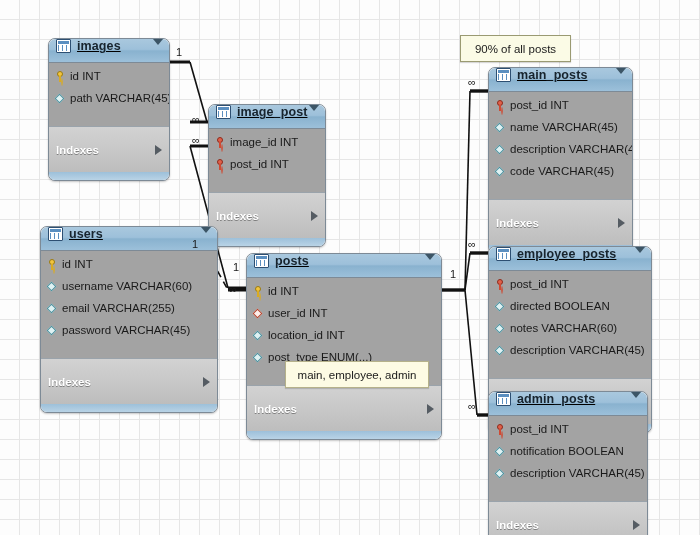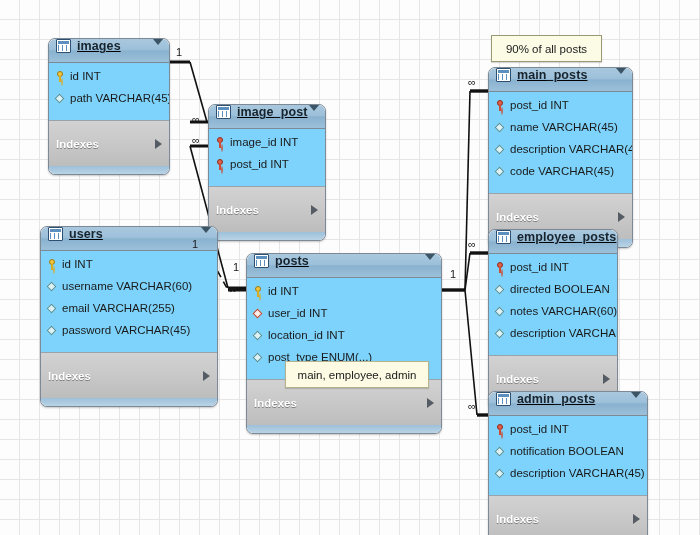--- a/index.html
+++ b/index.html
@@ -54,21 +54,21 @@
   }
   .tbl-title{
     font-size:12.5px;font-weight:bold;color:#17242e;letter-spacing:.1px;
     white-space:nowrap;flex:1 1 auto;
   }
   .caret-down{
     width:0;height:0;flex:0 0 auto;
     border-left:5px solid transparent;border-right:5px solid transparent;
     border-top:6px solid #3c5566;
   }
-  .cols{background:#7dd3fc;padding:2px 0 11px 0;}
+  .cols{background:#a3a3a3;padding:2px 0 17px 0;}
   .col{
     display:flex;align-items:center;height:22px;padding-left:6px;
     font-size:11.5px;color:#1a1a1a;white-space:nowrap;
   }
   .col-txt{margin-left:4px;}
 
   
   .gl{width:11px;height:13px;flex:0 0 auto;position:relative;}
   
   .gl.key-y:before{
@@ -295,21 +295,21 @@
             <span class="gl dia-b"></span>
             <span class="col-txt">code VARCHAR(45)</span>
           </div>
         </div>
         <div class="idx">
           <span class="idx-txt">Indexes</span>
           <span class="caret-right"></span>
         </div>
         <div class="foot"></div>
       </div>
-      <div class="tbl" style="left: 488px; top: 229px; width: 130px;">
+      <div class="tbl" style="left: 488px; top: 246px; width: 164px;">
         <div class="tbl-head">
           <span class="tbl-icon"></span>
           <span class="tbl-title">employee_posts</span>
           <span class="caret-down"></span>
         </div>
         <div class="cols">
           <div class="col">
             <span class="gl key-r"></span>
             <span class="col-txt">post_id INT</span>
           </div>
@@ -365,17 +365,17 @@
       <div class="card-lbl" style="left: 192px; top: 134px;">∞</div>
       <div class="card-lbl" style="left: 192px; top: 238px;">1</div>
       <div class="card-lbl" style="left: 233px; top: 261px;">1</div>
       <div class="card-lbl" style="left: 229px; top: 283px;">∞</div>
       <div class="card-lbl" style="left: 450px; top: 268px;">1</div>
       <div class="card-lbl" style="left: 468px; top: 76px;">∞</div>
       <div class="card-lbl" style="left: 468px; top: 238px;">∞</div>
       <div class="card-lbl" style="left: 468px; top: 400px;">∞</div>
     </div>
   <div id="notes-layer">
-      <div class="note" style="left: 491px; top: 35px; width: 111px; height: 27px;">90% of all posts</div>
+      <div class="note" style="left: 460px; top: 35px; width: 111px; height: 27px;">90% of all posts</div>
       <div class="note tip" style="left: 285px; top: 361px; width: 144px; height: 27px;">main, employee, admin</div>
     </div>
 
 </div>
 
 </body></html>

